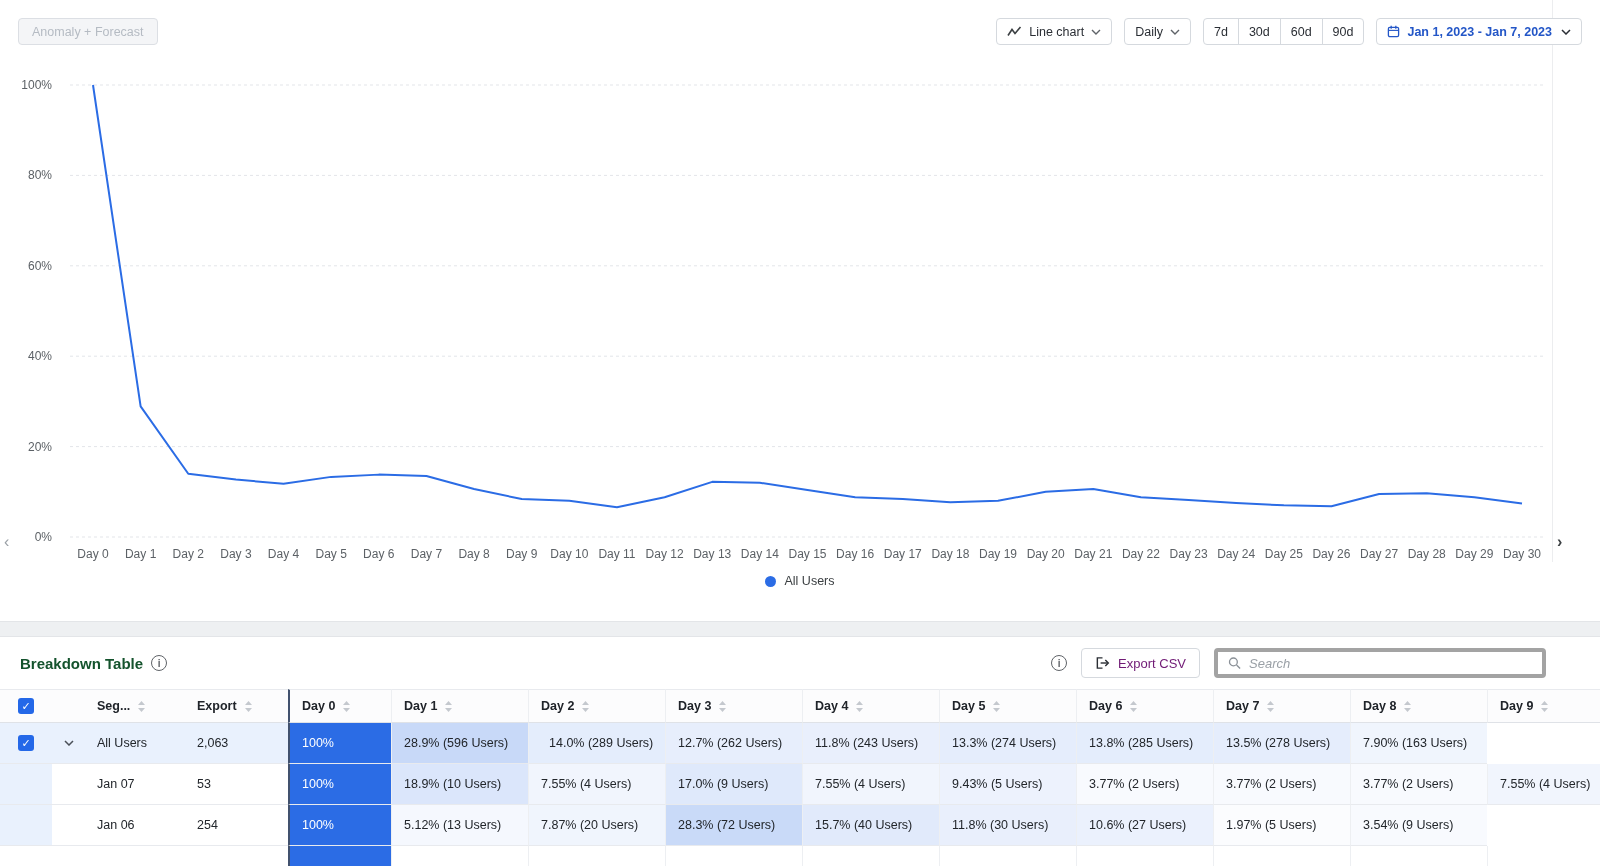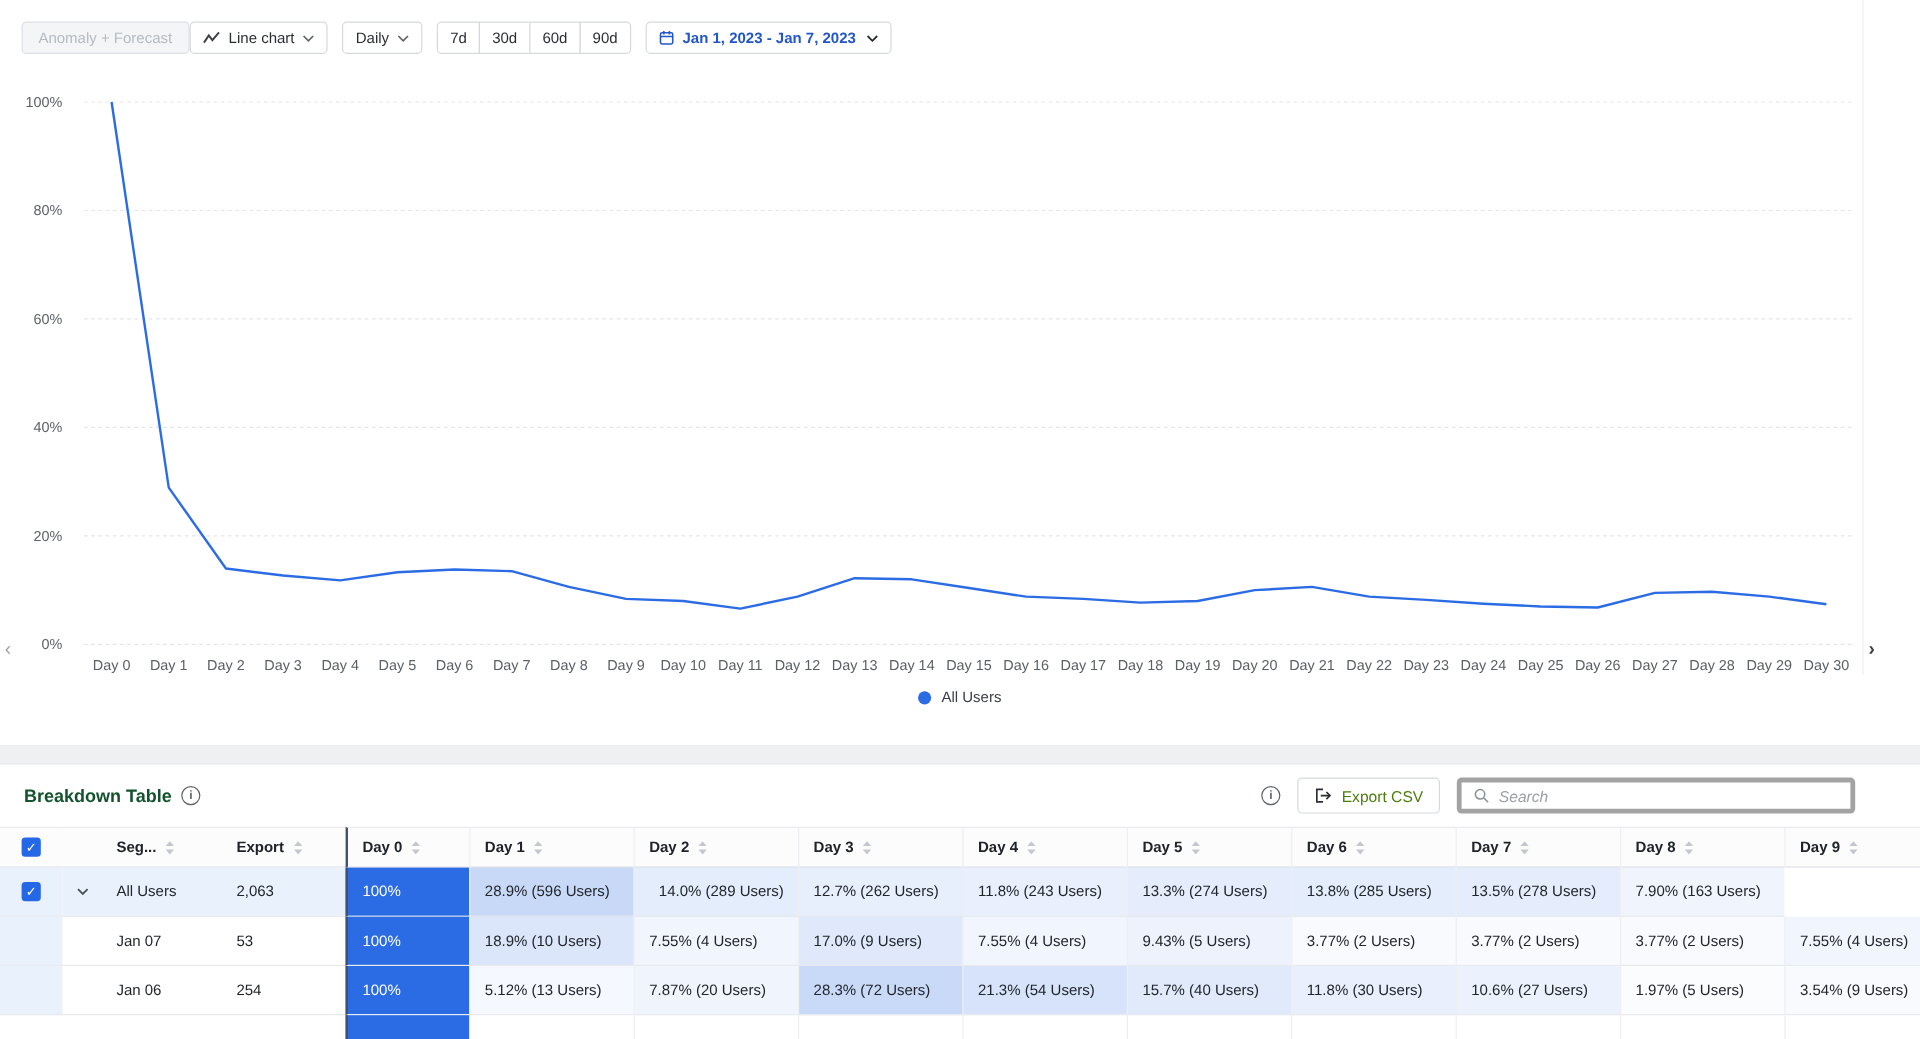--- a/index.html
+++ b/index.html
@@ -5,21 +5,21 @@
   * { box-sizing: border-box; margin: 0; padding: 0; }
   html,body { width:1600px; height:866px; overflow:hidden; }
   body {
     font-family: "Liberation Sans", "DejaVu Sans", sans-serif;
     background:#eef0f2; color:#23272e; font-size:12.5px;
   }
   button { font-family:inherit; cursor:pointer; background:#fff; }
 
   
   .chart-panel { position:relative; height:622px; background:#fff; border-bottom:1px solid #e3e5e8; }
-  .toolbar { position:absolute; top:18px; left:18px; right:18px; display:flex; align-items:center; z-index:3; }
+  .toolbar { position:absolute; top:18px; left:18px; right:18px; display:flex; justify-content:space-between; align-items:center; z-index:3; }
   .anomaly-btn { height:27px; padding:0 13px; font-size:12.5px; color:#b5bbc3; background:#f4f5f7; border:1px solid #dcdfe4; border-radius:4px; }
   .toolbar-right { display:flex; gap:12px; align-items:center; }
   .ctl { display:flex; align-items:center; gap:7px; height:27px; padding:0 10px; border:1px solid #d5d9de; border-radius:4px; font-size:12.5px; color:#2a2e34; }
   .seg-group { display:flex; }
   .seg-btn { height:27px; padding:0 10px; border:1px solid #d5d9de; font-size:12.5px; color:#2a2e34; margin-left:-1px; }
   .seg-btn.first { border-radius:4px 0 0 4px; margin-left:0; }
   .seg-btn.last  { border-radius:0 4px 4px 0; }
   .date-btn { font-weight:700; color:#2356c7; }
   .date-btn .chev { margin-left:2px; }
 
@@ -35,21 +35,21 @@
   .gap { height:14px; background:#eef0f2; }
 
   
   .table-panel { height:230px; background:#fff; border-top:1px solid #e3e5e8; overflow:hidden; }
   .bt-header { height:52px; padding:0 54px 0 20px; display:flex; align-items:center; justify-content:space-between; }
   .bt-left { display:flex; align-items:center; gap:8px; }
   .bt-title { font-size:15px; font-weight:700; color:#14532d; }
   .info-icon { width:16px; height:16px; border:1.3px solid #5f6368; border-radius:50%; color:#5f6368;
                display:inline-flex; align-items:center; justify-content:center; font-size:10px; font-weight:700; font-style:normal; }
   .bt-right { display:flex; align-items:center; gap:14px; }
-  .export-btn { display:flex; align-items:center; gap:8px; height:30px; padding:0 13px; border:1px solid #d5d9de; border-radius:4px; font-size:13px; color:#4d7c0f; }
+  .export-btn { display:flex; align-items:center; gap:8px; height:30px; padding:0 13px; border:1px solid #d5d9de; border-radius:4px; font-size:13px; color:#701a75; }
   .search-box { display:flex; align-items:center; gap:8px; width:332px; height:30px; padding:0 10px; border:4px solid #a3a3a3; border-radius:4px; background:#fff; }
   .search-box input { border:none; outline:none; width:100%; font-size:13px; font-family:inherit; color:#23272e; }
   .search-box input::placeholder { color:#9aa0a6; font-style:italic; }
 
   
   .tr { display:flex; height:41px; }
   .header-row { height:34px; background:#fcfcfd; }
   .td { display:flex; align-items:center; padding:0 12px; font-size:12.5px; color:#22262b;
         border-bottom:1px solid #e8eaee; white-space:nowrap; overflow:hidden; flex:none; }
   .header-row .td { border-top:1px solid #e8eaee; border-bottom:1px solid #dfe2e7; font-weight:700; color:#20242a; gap:8px; }
@@ -329,21 +329,20 @@
         </div>
         <div class="tr row-child">
           <div class="td w-cb c-center"></div>
           <div class="td w-ch c-center"></div>
           <div class="td w-seg">Jan 06</div>
           <div class="td w-users">254</div>
           <div class="td w-day0 c-day0 cell-full">100%</div>
           <div class="td w-day c-day" style="background: rgba(43, 108, 229, 0.047);">5.12% (13 Users)</div>
           <div class="td w-day c-day" style="background: rgba(43, 108, 229, 0.07);">7.87% (20 Users)</div>
           <div class="td w-day c-day" style="background: rgba(43, 108, 229, 0.255);">28.3% (72 Users)</div>
-          <div class="td w-day c-day" style="background: rgba(43, 108, 229, 0.192);">21.3% (54 Users)</div>
           <div class="td w-day c-day" style="background: rgba(43, 108, 229, 0.14);">15.7% (40 Users)</div>
           <div class="td w-day c-day" style="background: rgba(43, 108, 229, 0.106);">11.8% (30 Users)</div>
           <div class="td w-day c-day" style="background: rgba(43, 108, 229, 0.094);">10.6% (27 Users)</div>
           <div class="td w-day c-day" style="background: rgba(43, 108, 229, 0.02);">1.97% (5 Users)</div>
           <div class="td w-day c-day" style="background: rgba(43, 108, 229, 0.03);">3.54% (9 Users)</div>
         </div>
         <div class="tr row-partial">
           <div class="td w-cb c-center"></div>
           <div class="td w-ch c-center"></div>
           <div class="td w-seg"></div>

